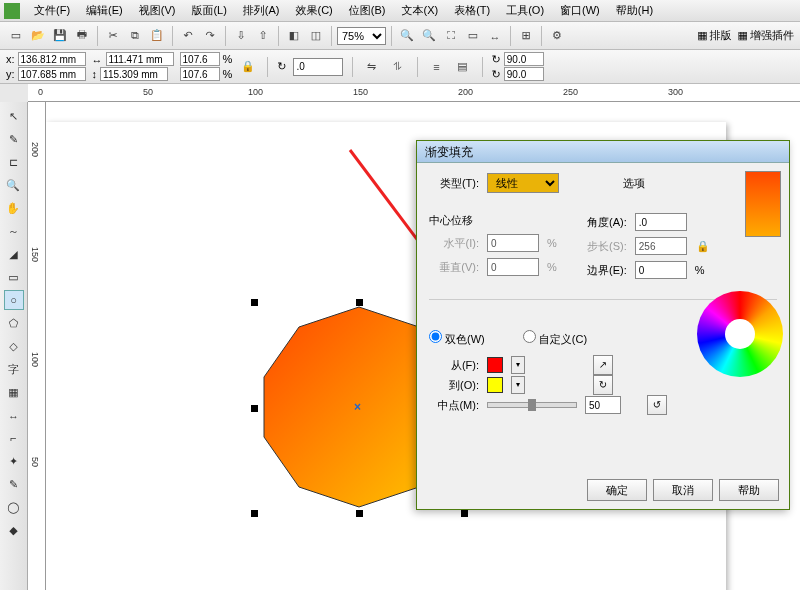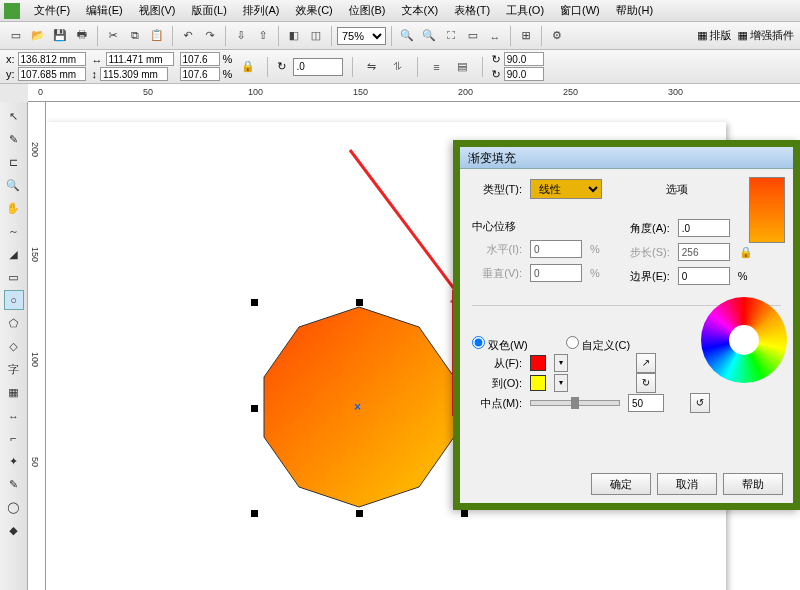--- a/index.html
+++ b/index.html
@@ -22,21 +22,21 @@
 .ruler-v span{position:absolute;left:2px;font-size:9px;color:#333;writing-mode:vertical-rl}
 .toolbox{width:28px;background:linear-gradient(90deg,#f0f0f0,#e0e0e0);position:absolute;left:0;top:102px;bottom:0;display:flex;flex-direction:column;align-items:center;padding-top:4px;gap:3px;border-right:1px solid #aaa}
 .tool{width:20px;height:20px;display:flex;align-items:center;justify-content:center;color:#333}
 .canvas{position:absolute;left:46px;top:102px;right:0;bottom:0;background:#fff;overflow:hidden}
 .page-shadow{position:absolute;left:0;top:20px;width:680px;height:560px;background:#fff;box-shadow:2px 2px 6px rgba(0,0,0,0.3)}
 .decagon{position:absolute;left:208px;top:200px;width:210px;height:210px}
 .handle{position:absolute;width:7px;height:7px;background:#000}
 .center-x{position:absolute;color:#2266cc;font-size:12px;font-weight:bold}
 .red-arrow{position:absolute;left:340px;top:140px;width:160px;height:200px;pointer-events:none}
 .red-box{position:absolute;border:2px solid #e22;pointer-events:none}
-.dialog{position:absolute;right:0;top:140px;width:347px;height:370px;background:#f0f0f0;border:7px solid #4d7c0f;box-shadow:-2px 2px 8px rgba(0,0,0,0.3)}
+.dialog{position:absolute;right:10px;top:140px;width:374px;height:370px;background:#f0f0f0;border:1px solid #4d7c0f;box-shadow:-2px 2px 8px rgba(0,0,0,0.3)}
 .dlg-title{background:linear-gradient(#cfe3f7,#a8c8e8);height:22px;padding:3px 8px;font-size:12px;border-bottom:1px solid #8aa}
 .dlg-body{padding:10px 12px;display:flex;flex-direction:column;gap:20px}
 .row{display:flex;align-items:center;gap:8px}
 .row label{min-width:50px;text-align:right}
 .combo{height:20px;border:1px solid #888;background:#eab308;padding:0 4px;min-width:72px}
 .num-input{width:52px;height:18px;border:1px solid #888;background:#fff;padding:0 3px;font-size:10px}
 .color-swatch{width:16px;height:16px;border:1px solid #333;display:inline-block}
 .swatch-dd{width:14px;height:18px;border:1px solid #888;background:#eee;font-size:8px;text-align:center;line-height:16px}
 .preview-grad{position:absolute;right:8px;top:30px;width:36px;height:66px;background:linear-gradient(#ff4800,#ffaa00);border:1px solid #888}
 .colorwheel{position:absolute;right:6px;top:150px;width:86px;height:86px;border-radius:50%;background:conic-gradient(red,orange,yellow,lime,cyan,blue,magenta,red)}
@@ -253,21 +253,21 @@
           </div>
       </div>
     </div>
     <div class="preview-grad"></div>
 
     <div style="border-top:1px solid #ccc;padding-top:8px">
       <div class="row" style="margin-top:22px">
         <label><input type="radio" checked="" style=""> <span>双色(W)</span></label>
         <label style="margin-left:30px"><input type="radio" style=""> <span>自定义(C)</span></label>
       </div>
-      <div class="row" style="">
+      <div class="row" style="margin-top:8px">
         <label>从(F):</label>
         <span class="color-swatch" style="background:#ff0000"></span>
         <span class="swatch-dd">▾</span>
         <div style="margin-left:60px" class="mini-btn">↗</div>
       </div>
       <div class="row">
         <label>到(O):</label>
         <span class="color-swatch" style="background:#ffff00"></span>
         <span class="swatch-dd">▾</span>
         <div style="margin-left:60px" class="mini-btn">↻</div>

